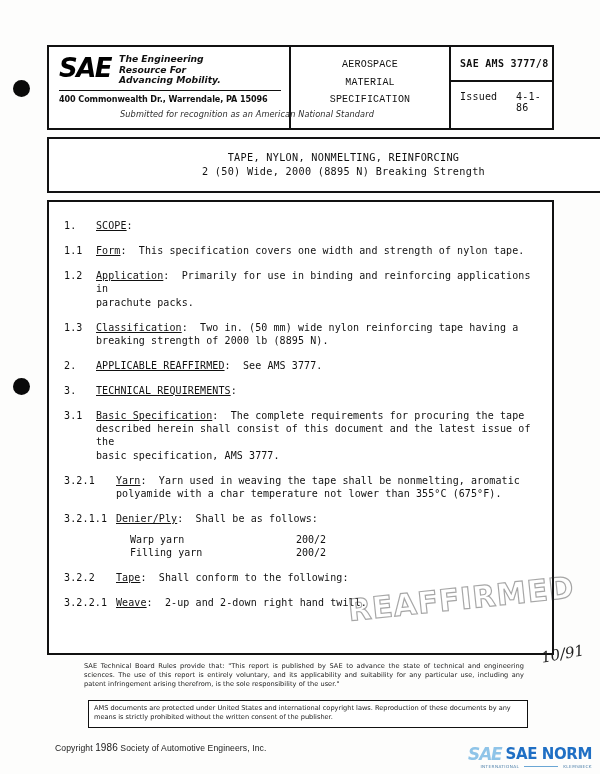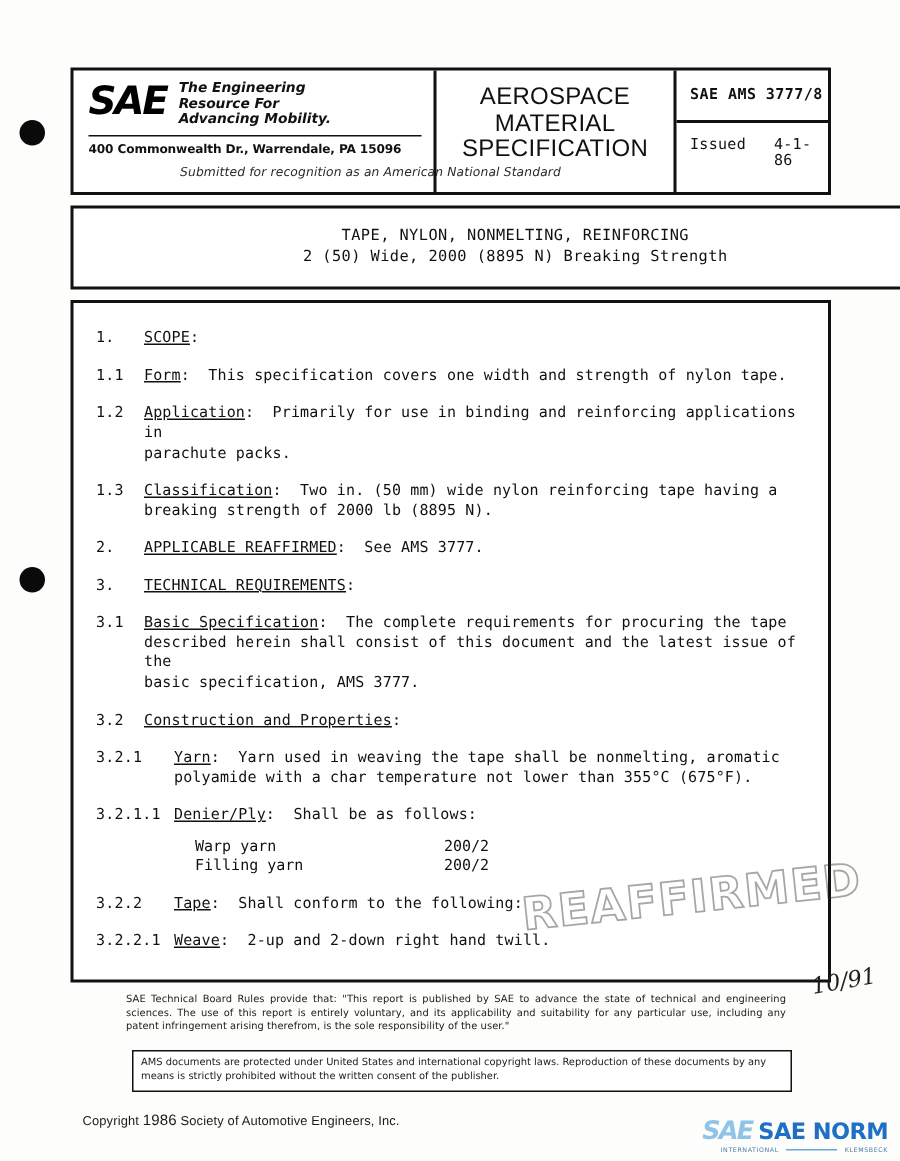--- a/index.html
+++ b/index.html
@@ -90,22 +90,22 @@
     letter-spacing: -0.1px;
   }
   .hdr-mid {
     width: 160px;
     border-left: 2px solid #111;
     box-sizing: border-box;
     padding-top: 9px;
     text-align: center;
   }
   .ams-title {
-    font-family: Liberation Sans, sans-serif;
-    font-size: 16px;
+    font-family: Liberation Mono, monospace;
+    font-size: 10px;
     line-height: 17.5px;
     color: #111;
     letter-spacing: 0.2px;
   }
   .hdr-right {
     flex: 1;
     border-left: 2px solid #111;
     box-sizing: border-box;
     display: flex;
     flex-direction: column;
@@ -405,24 +405,20 @@
             <div class="num w1">3.</div>
             <div class="txt"><span class="u">TECHNICAL REQUIREMENTS</span><span>:</span></div>
           </div>
           <div class="clause">
             <div class="num w1">3.1</div>
             <div class="txt"><span class="u">Basic Specification</span><span>:</span><span>  The complete requirements for procuring the tape
 described herein shall consist of this document and the latest issue of the
 basic specification, AMS 3777.</span></div>
           </div>
           <div class="clause">
-            <div class="num w1">3.2</div>
-            <div class="txt"><span class="u">Construction and Properties</span><span>:</span></div>
-          </div>
-          <div class="clause">
             <div class="num w2">3.2.1</div>
             <div class="txt"><span class="u">Yarn</span><span>:</span><span>  Yarn used in weaving the tape shall be nonmelting, aromatic
 polyamide with a char temperature not lower than 355°C (675°F).</span></div>
           </div>
           <div class="clause">
             <div class="num w2">3.2.1.1</div>
             <div class="txt"><span class="u">Denier/Ply</span><span>:</span><span>  Shall be as follows:</span></div>
           </div>
         </div>
       <div class="yarn-table" id="yarn-table">

